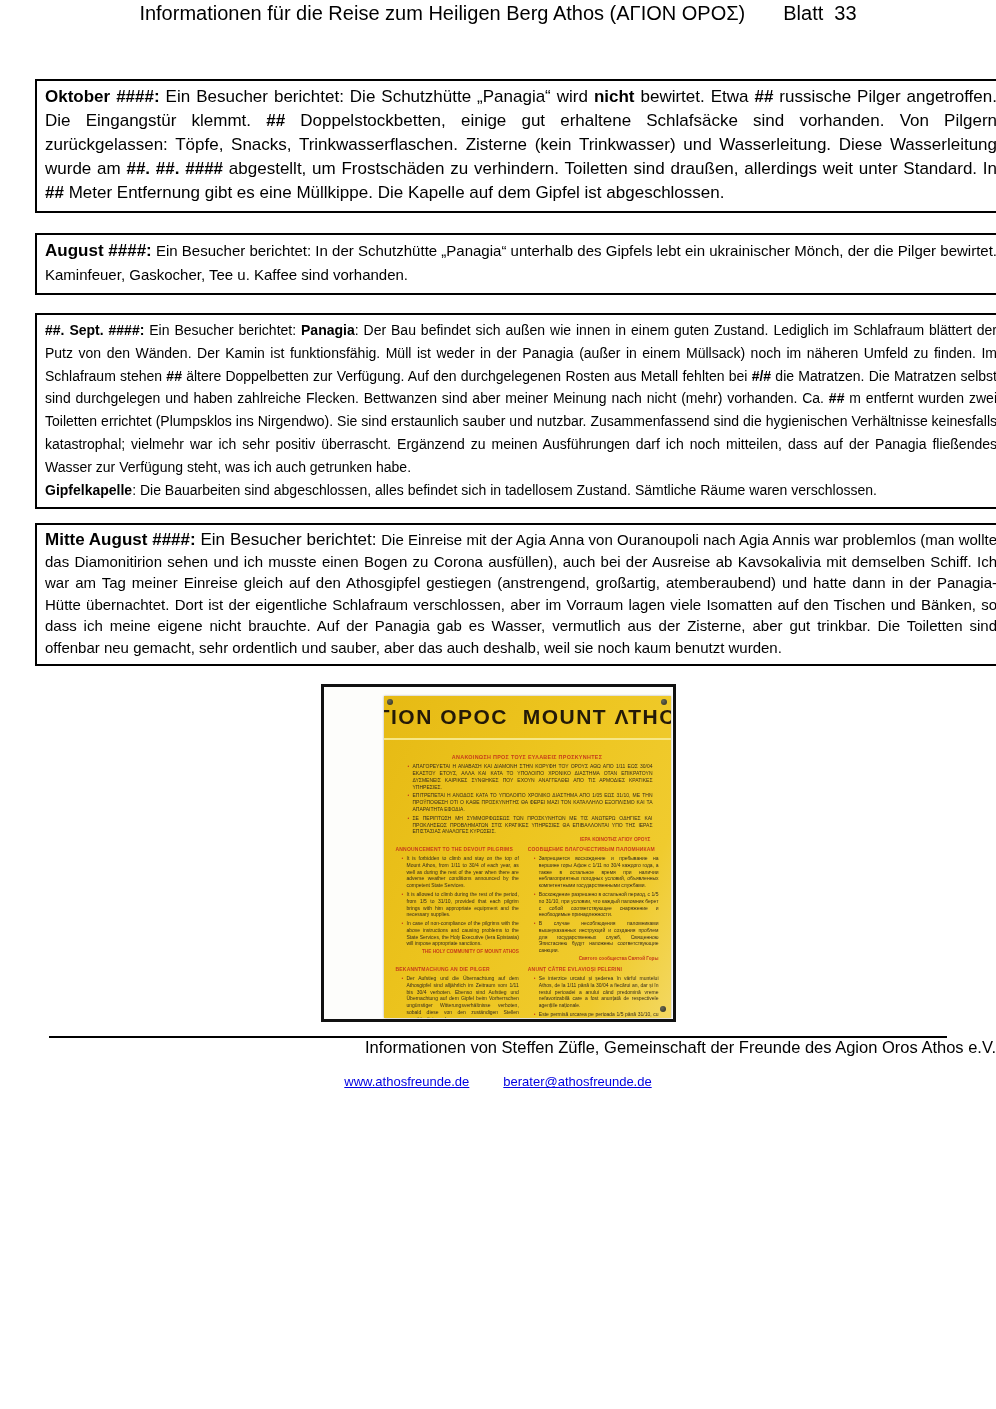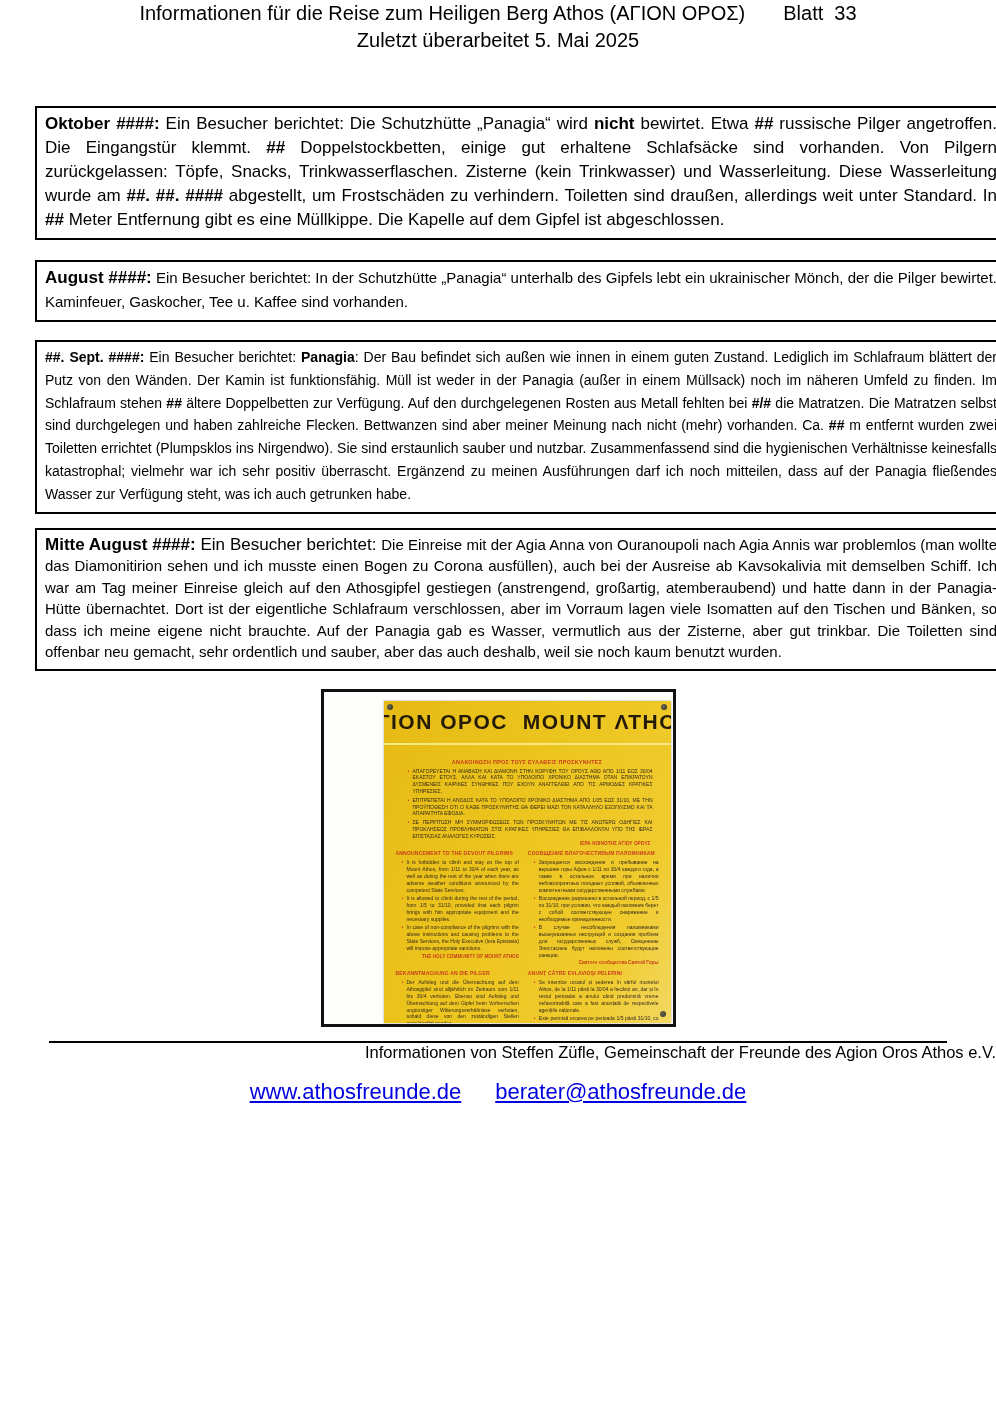--- a/index.html
+++ b/index.html
@@ -55,40 +55,40 @@
   }
   .sign li::before{content:"\2022";color:#c63d1b;position:absolute;left:0;top:0;}
   .gr-block{padding:0 6px;}
   .gr-signoff{color:#c63d1b;font-size:4.8px;font-weight:bold;text-align:right;margin:2px 2px 4px 0;}
   .sign-grid{display:grid;grid-template-columns:1fr 1.06fr;column-gap:9px;row-gap:5px;margin-top:2px;}
   .sec-heading{color:#c63d1b;font-size:5px;font-weight:bold;margin-bottom:2.5px;letter-spacing:.2px;}
   .sec-signoff{color:#c63d1b;font-size:4.7px;font-weight:bold;text-align:right;margin-top:2px;}
   
   .footer-rule{margin:14px auto 0 auto;width:898px;border-top:2px solid #000;}
   .footer-credit{text-align:right;font-size:16.5px;margin-top:0;}
-  .footer-links{display:flex;justify-content:center;gap:34px;margin-top:17px;font-size:22px;}
+  .footer-links{display:flex;justify-content:center;gap:34px;margin-top:17px;font-size:13px;}
   .footer-links a{color:#0000e0;text-decoration:underline;cursor:pointer;}
 </style>
 </head>
 <body>
 
 <div class="header">
   <div class="title-line1"><span>Informationen für die Reise zum Heiligen Berg Athos (ΑΓΙΟΝ ΟΡΟΣ)</span><span class="blatt">Blatt  33</span></div>
-  <div class="title-line2">Zuletzt überarbeitet 5. Mai 2025</div>
 </div>
 
 <div class="content">
   <div class="box box-oktober">
       <p><b>Oktober ####:</b><span>  Ein Besucher berichtet: Die Schutzhütte „Panagia“ wird </span><b>nicht</b><span> bewirtet. Etwa </span><b>##</b><span> russische Pilger angetroffen. Die Eingangstür klemmt. </span><b>##</b><span> Doppelstockbetten, einige gut erhaltene Schlafsäcke sind vorhanden. Von Pilgern zurückgelassen: Töpfe, Snacks, Trinkwasserflaschen. Zisterne (kein Trinkwasser) und Wasserleitung. Diese Wasserleitung wurde am </span><b>##. ##. ####</b><span> abgestellt, um Frostschäden zu verhindern. Toiletten sind draußen, allerdings weit unter Standard. In </span><b>##</b><span> Meter Entfernung gibt es eine Müllkippe. Die Kapelle auf dem Gipfel ist abgeschlossen.</span></p>
     </div>
   <div class="box box-august">
       <p><b class="seg-big">August ####:</b><span>  Ein Besucher berichtet: In der Schutzhütte „Panagia“ unterhalb des Gipfels lebt ein ukrainischer Mönch, der die Pilger bewirtet. Kaminfeuer, Gaskocher, Tee u. Kaffee sind vorhanden.</span></p>
     </div>
   <div class="box box-sept">
       <p><b>##. Sept. ####:</b><span>  Ein Besucher berichtet: </span><b>Panagia</b><span>: Der Bau befindet sich außen wie innen in einem guten Zustand. Lediglich im Schlafraum blättert der Putz von den Wänden. Der Kamin ist funktionsfähig. Müll ist weder in der Panagia (außer in einem Müllsack) noch im näheren Umfeld zu finden. Im Schlafraum stehen </span><b>##</b><span> ältere Doppelbetten zur Verfügung. Auf den durchgelegenen Rosten aus Metall fehlten bei </span><b>#/#</b><span> die Matratzen. Die Matratzen selbst sind durchgelegen und haben zahlreiche Flecken. Bettwanzen sind aber meiner Meinung nach nicht (mehr) vorhanden. Ca. </span><b>##</b><span> m entfernt wurden zwei Toiletten errichtet (Plumpsklos ins Nirgendwo). Sie sind erstaunlich sauber und nutzbar. Zusammenfassend sind die hygienischen Verhältnisse keinesfalls katastrophal; vielmehr war ich sehr positiv überrascht. Ergänzend zu meinen Ausführungen darf ich noch mitteilen, dass auf der Panagia fließendes Wasser zur Verfügung steht, was ich auch getrunken habe.</span></p>
+      <p><b>Gipfelkapelle</b><span>: Die Bauarbeiten sind abgeschlossen, alles befindet sich in tadellosem Zustand. Sämtliche Räume waren verschlossen.</span></p>
     </div>
   <div class="box box-mitte">
       <p><b class="seg-big">Mitte August ####:</b><span class="seg-big"> Ein Besucher berichtet: </span><span>Die Einreise mit der Agia Anna von Ouranoupoli nach Agia Annis war problemlos (man wollte das Diamonitirion sehen und ich musste einen Bogen zu Corona ausfüllen), auch bei der Ausreise ab Kavsokalivia mit demselben Schiff. Ich war am Tag meiner Einreise gleich auf den Athosgipfel gestiegen (anstrengend, großartig, atemberaubend) und hatte dann in der Panagia-Hütte übernachtet. Dort ist der eigentliche Schlafraum verschlossen, aber im Vorraum lagen viele Isomatten auf den Tischen und Bänken, so dass ich meine eigene nicht brauchte. Auf der Panagia gab es Wasser, vermutlich aus der Zisterne, aber gut trinkbar. Die Toiletten sind offenbar neu gemacht, sehr ordentlich und sauber, aber das auch deshalb, weil sie noch kaum benutzt wurden.</span></p>
     </div>
 </div>
 
 <div class="poster-wrap">
   <div class="poster-frame">
     <div class="sign">
       <span class="screw screw-tl"></span>

